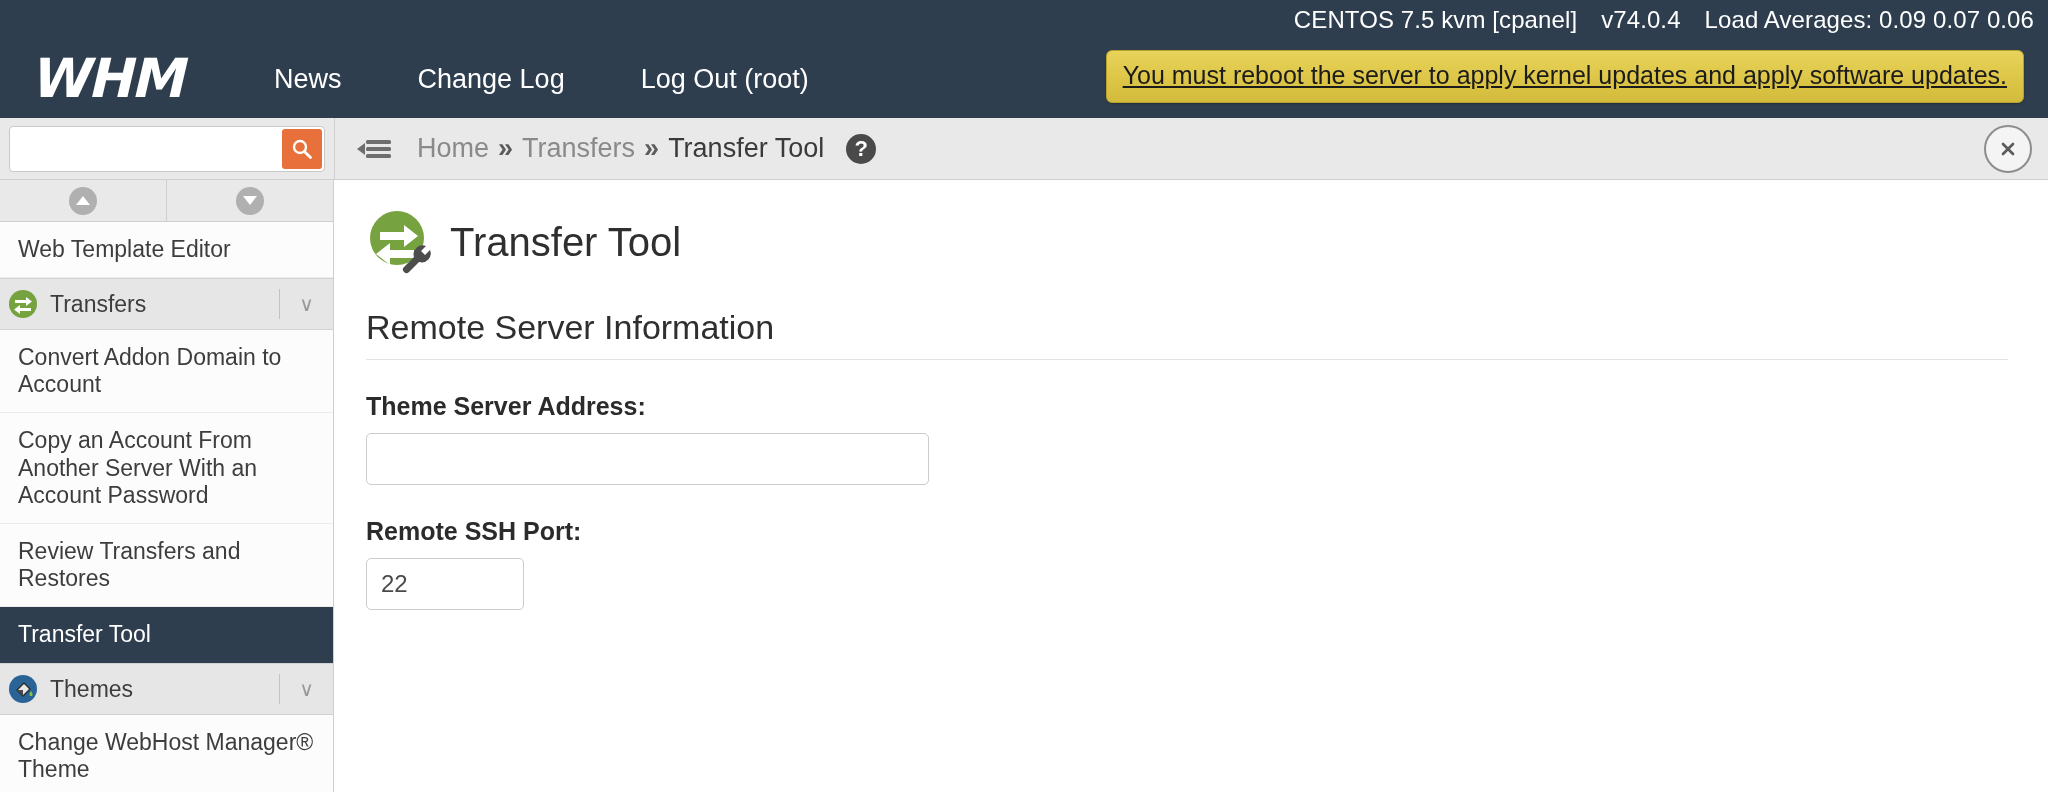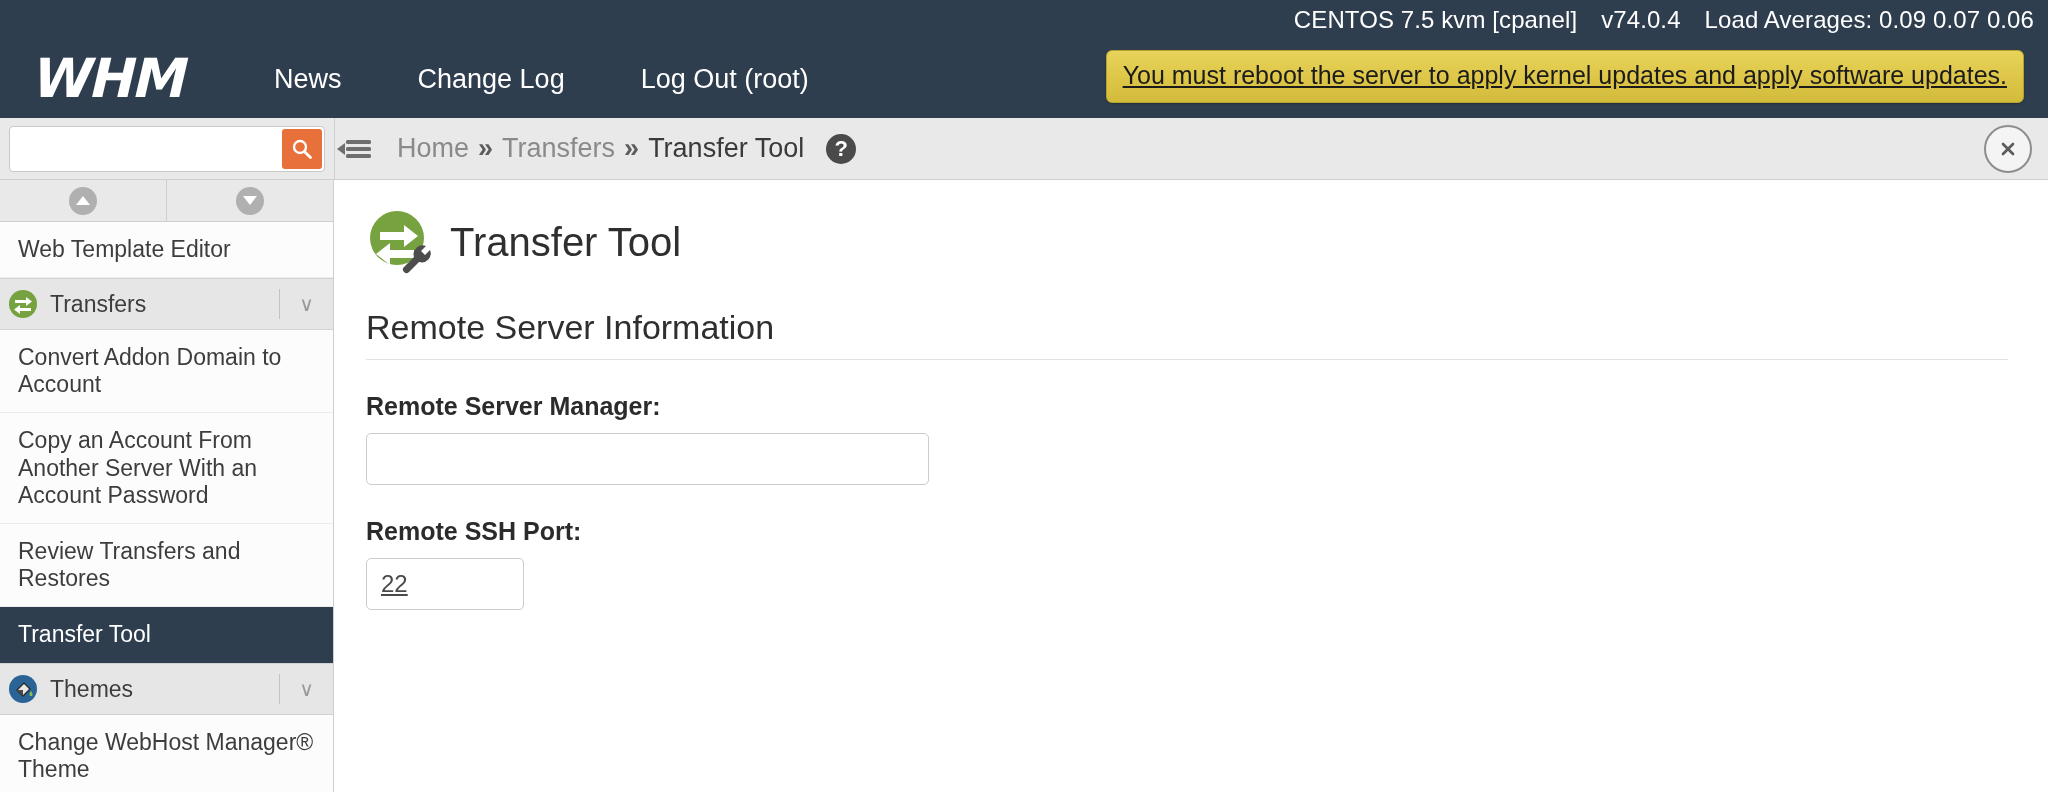--- a/index.html
+++ b/index.html
@@ -71,21 +71,21 @@
   }
   .search-btn {
     position: absolute; right: 2px; top: 2px;
     width: 40px; height: 40px; background: #e8703a;
     border: 0; border-radius: 3px; cursor: pointer;
     display: flex; align-items: center; justify-content: center;
   }
   .crumbbar {
     flex: 1; background: #e9e9e9;
     display: flex; align-items: center; gap: 0;
-    border-left: 1px solid #cfcfcf; 
+    border-left: 1px solid #cfcfcf; padding-left: 20px;
   }
   .menu-icon { display: flex; align-items: center; margin-right: 24px; }
   .crumbs { display: flex; align-items: center; font-size: 27px; gap: 9px; }
   .crumbs a { color: #8a8a8a; text-decoration: none; }
   .crumbs .sep { color: #5c5c5c; font-weight: bold; }
   .crumbs .current { color: #3a3a3a; }
   .help-icon {
     width: 30px; height: 30px; border-radius: 50%;
     background: #4a4a4a; color: #fff;
     display: inline-flex; align-items: center; justify-content: center;
@@ -149,21 +149,21 @@
   }
   .field-label {
     font-size: 25px; font-weight: bold; color: #2b2b2b; margin-top: 32px;
   }
   .field-input {
     margin-top: 12px; height: 52px; border: 1px solid #cccccc;
     border-radius: 5px; background: #fff; font-size: 24px; color: #4a4a4a;
     padding: 0 14px; outline: none; font-family: "Liberation Sans", sans-serif;
   }
   .w-addr { width: 563px; }
-  .w-port { width: 158px; text-decoration: underline; }
+  .w-port { width: 158px; }
 </style>
 </head>
 <body>
 
 <div class="topbar">
 
   <div class="status-line">
     <span>CENTOS 7.5 kvm [cpanel]</span>
     <span>v74.0.4</span>
     <span>Load Averages: 0.09 0.07 0.06</span>
@@ -286,20 +286,20 @@
           <g transform="translate(36,36)">
             <path d="M24 4 a9 9 0 0 0 -12 11 L2 25 a3.5 3.5 0 0 0 5 5 L17 20 A9 9 0 0 0 28 8 l-5 5 -4 -4 Z" fill="#4d4d4d"></path>
           </g>
         </svg>
       </span>
       <h1 class="page-title">Transfer Tool</h1>
     </div>
 
     <h2 class="section-h">Remote Server Information</h2>
 
-    <div class="field-label">Remote Server Manager:</div>
+    <div class="field-label">Theme Server Address:</div>
     <input class="field-input w-addr" type="text" placeholder="" style="">
 
     <div class="field-label">Remote SSH Port:</div>
     <input class="field-input w-port" type="text" placeholder="" value="22" style="">
 
   </main>
 </div>
 
 </body></html>

